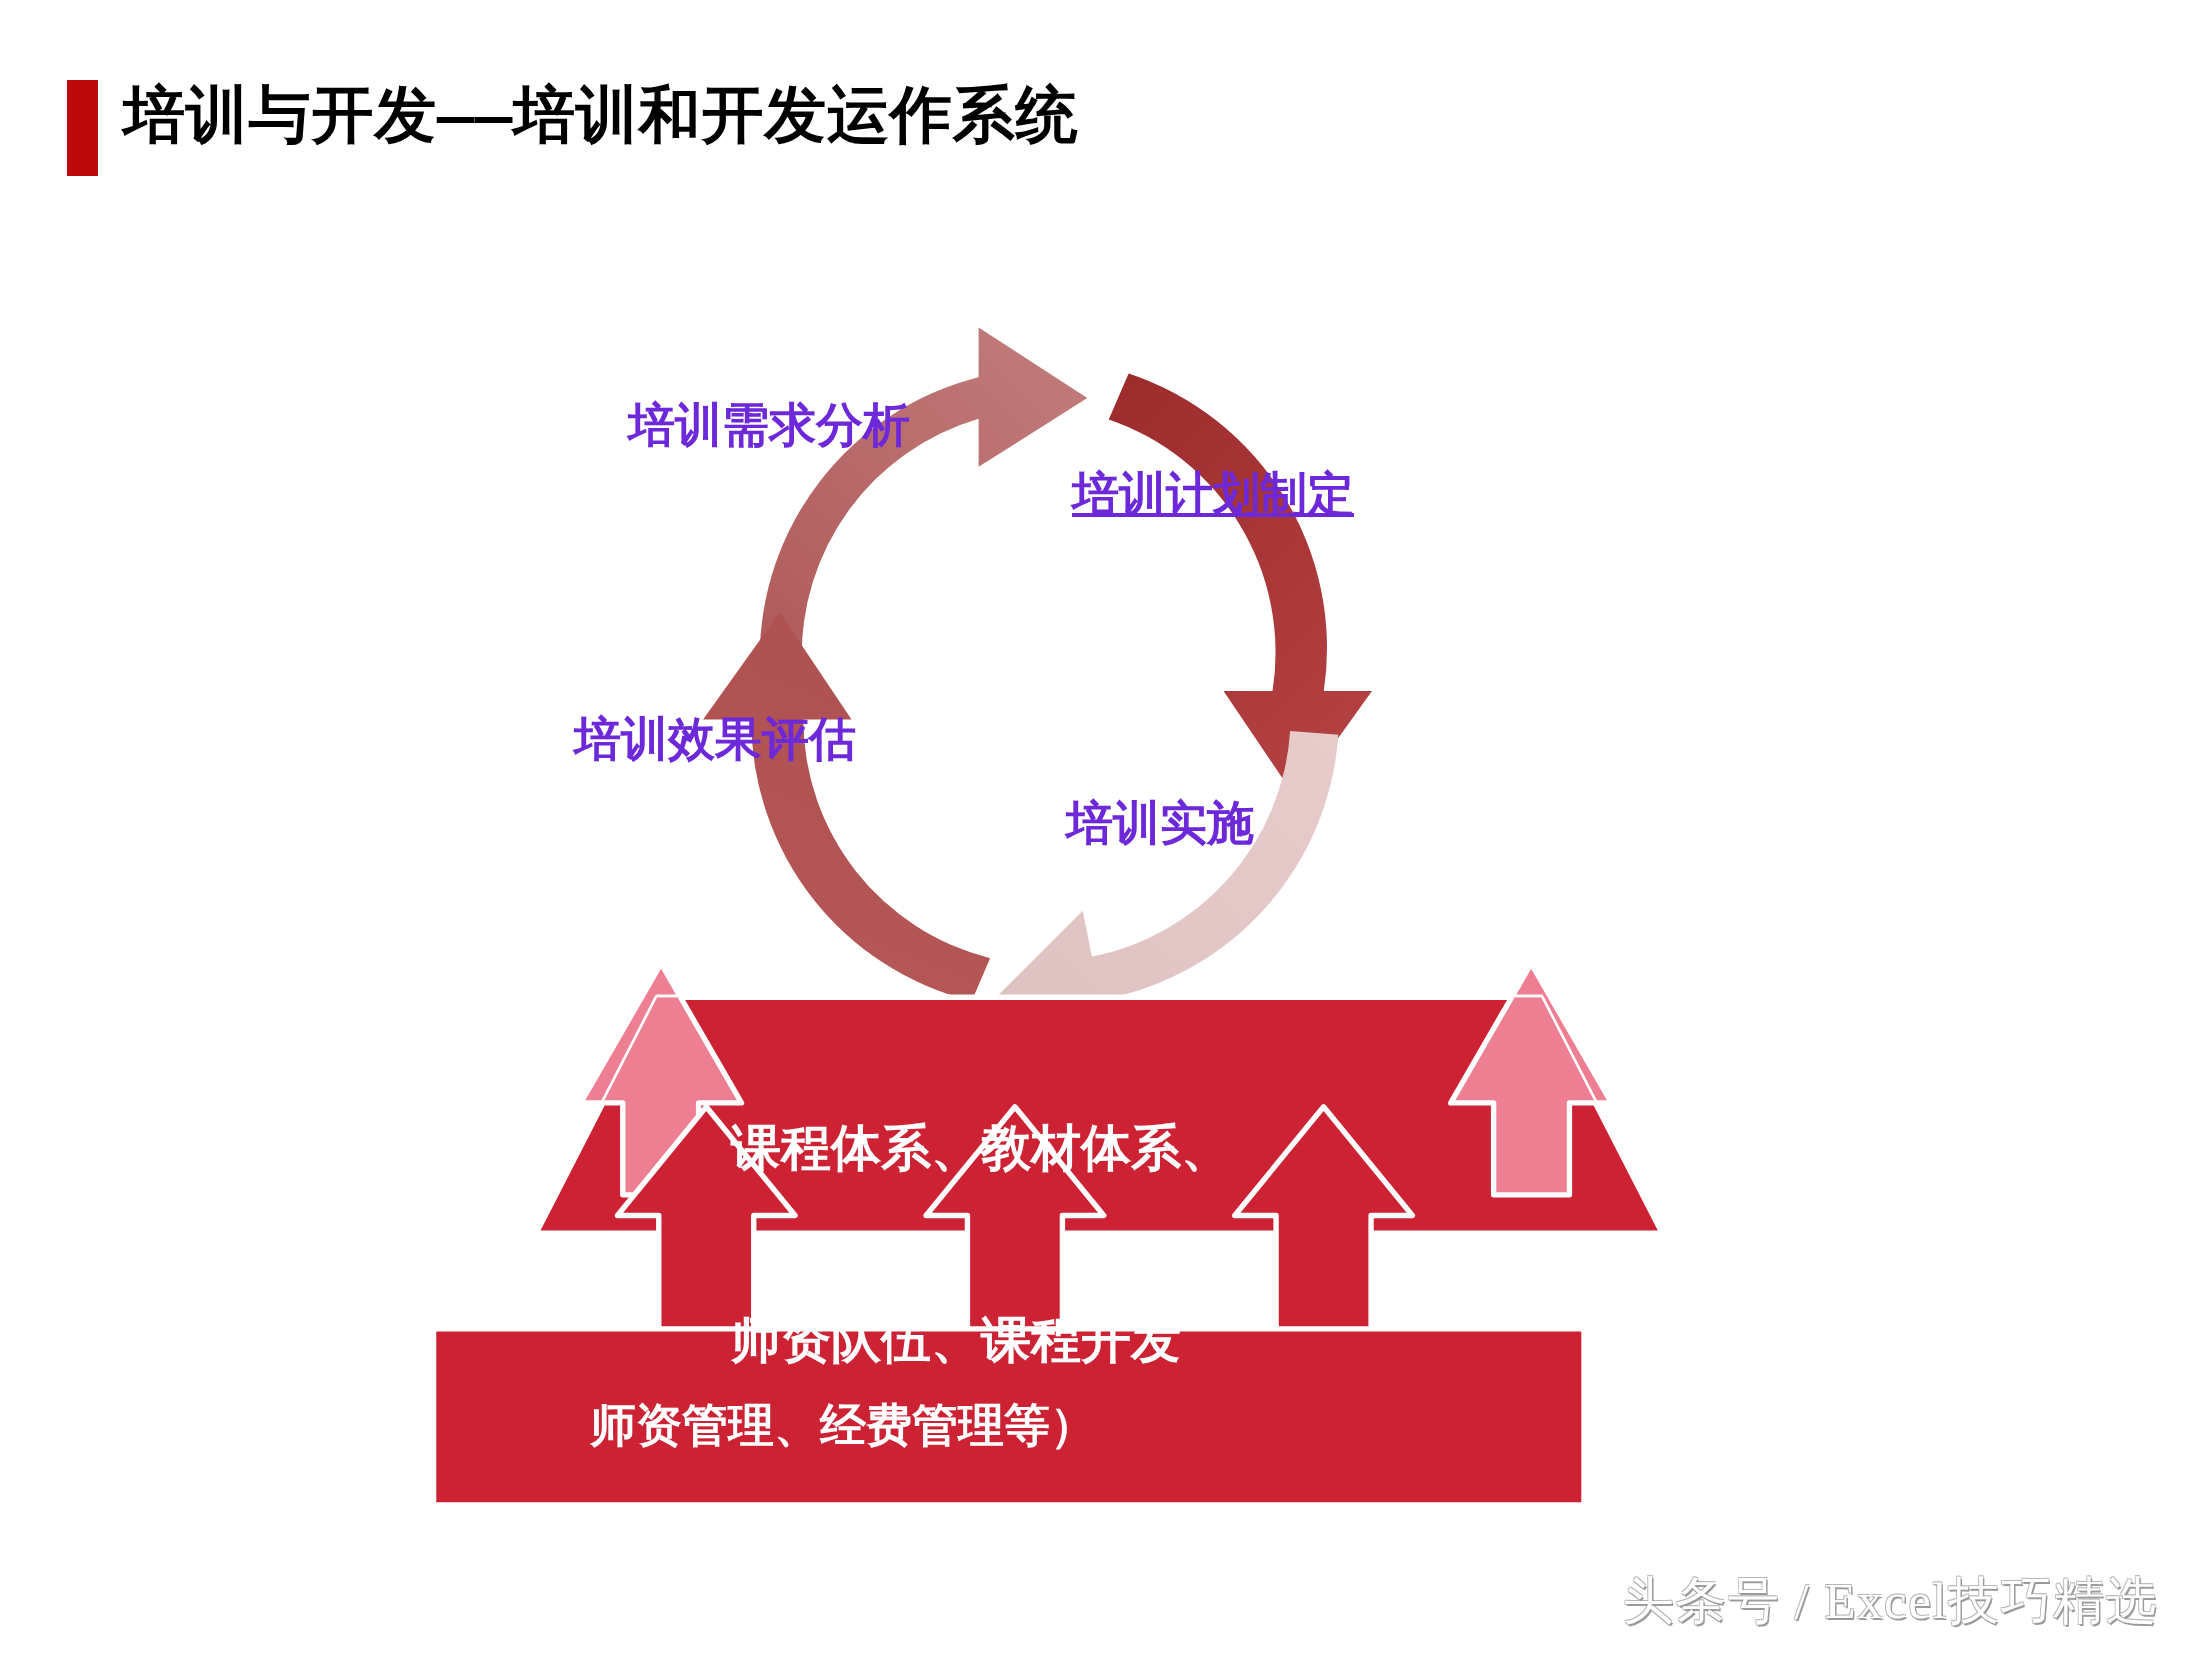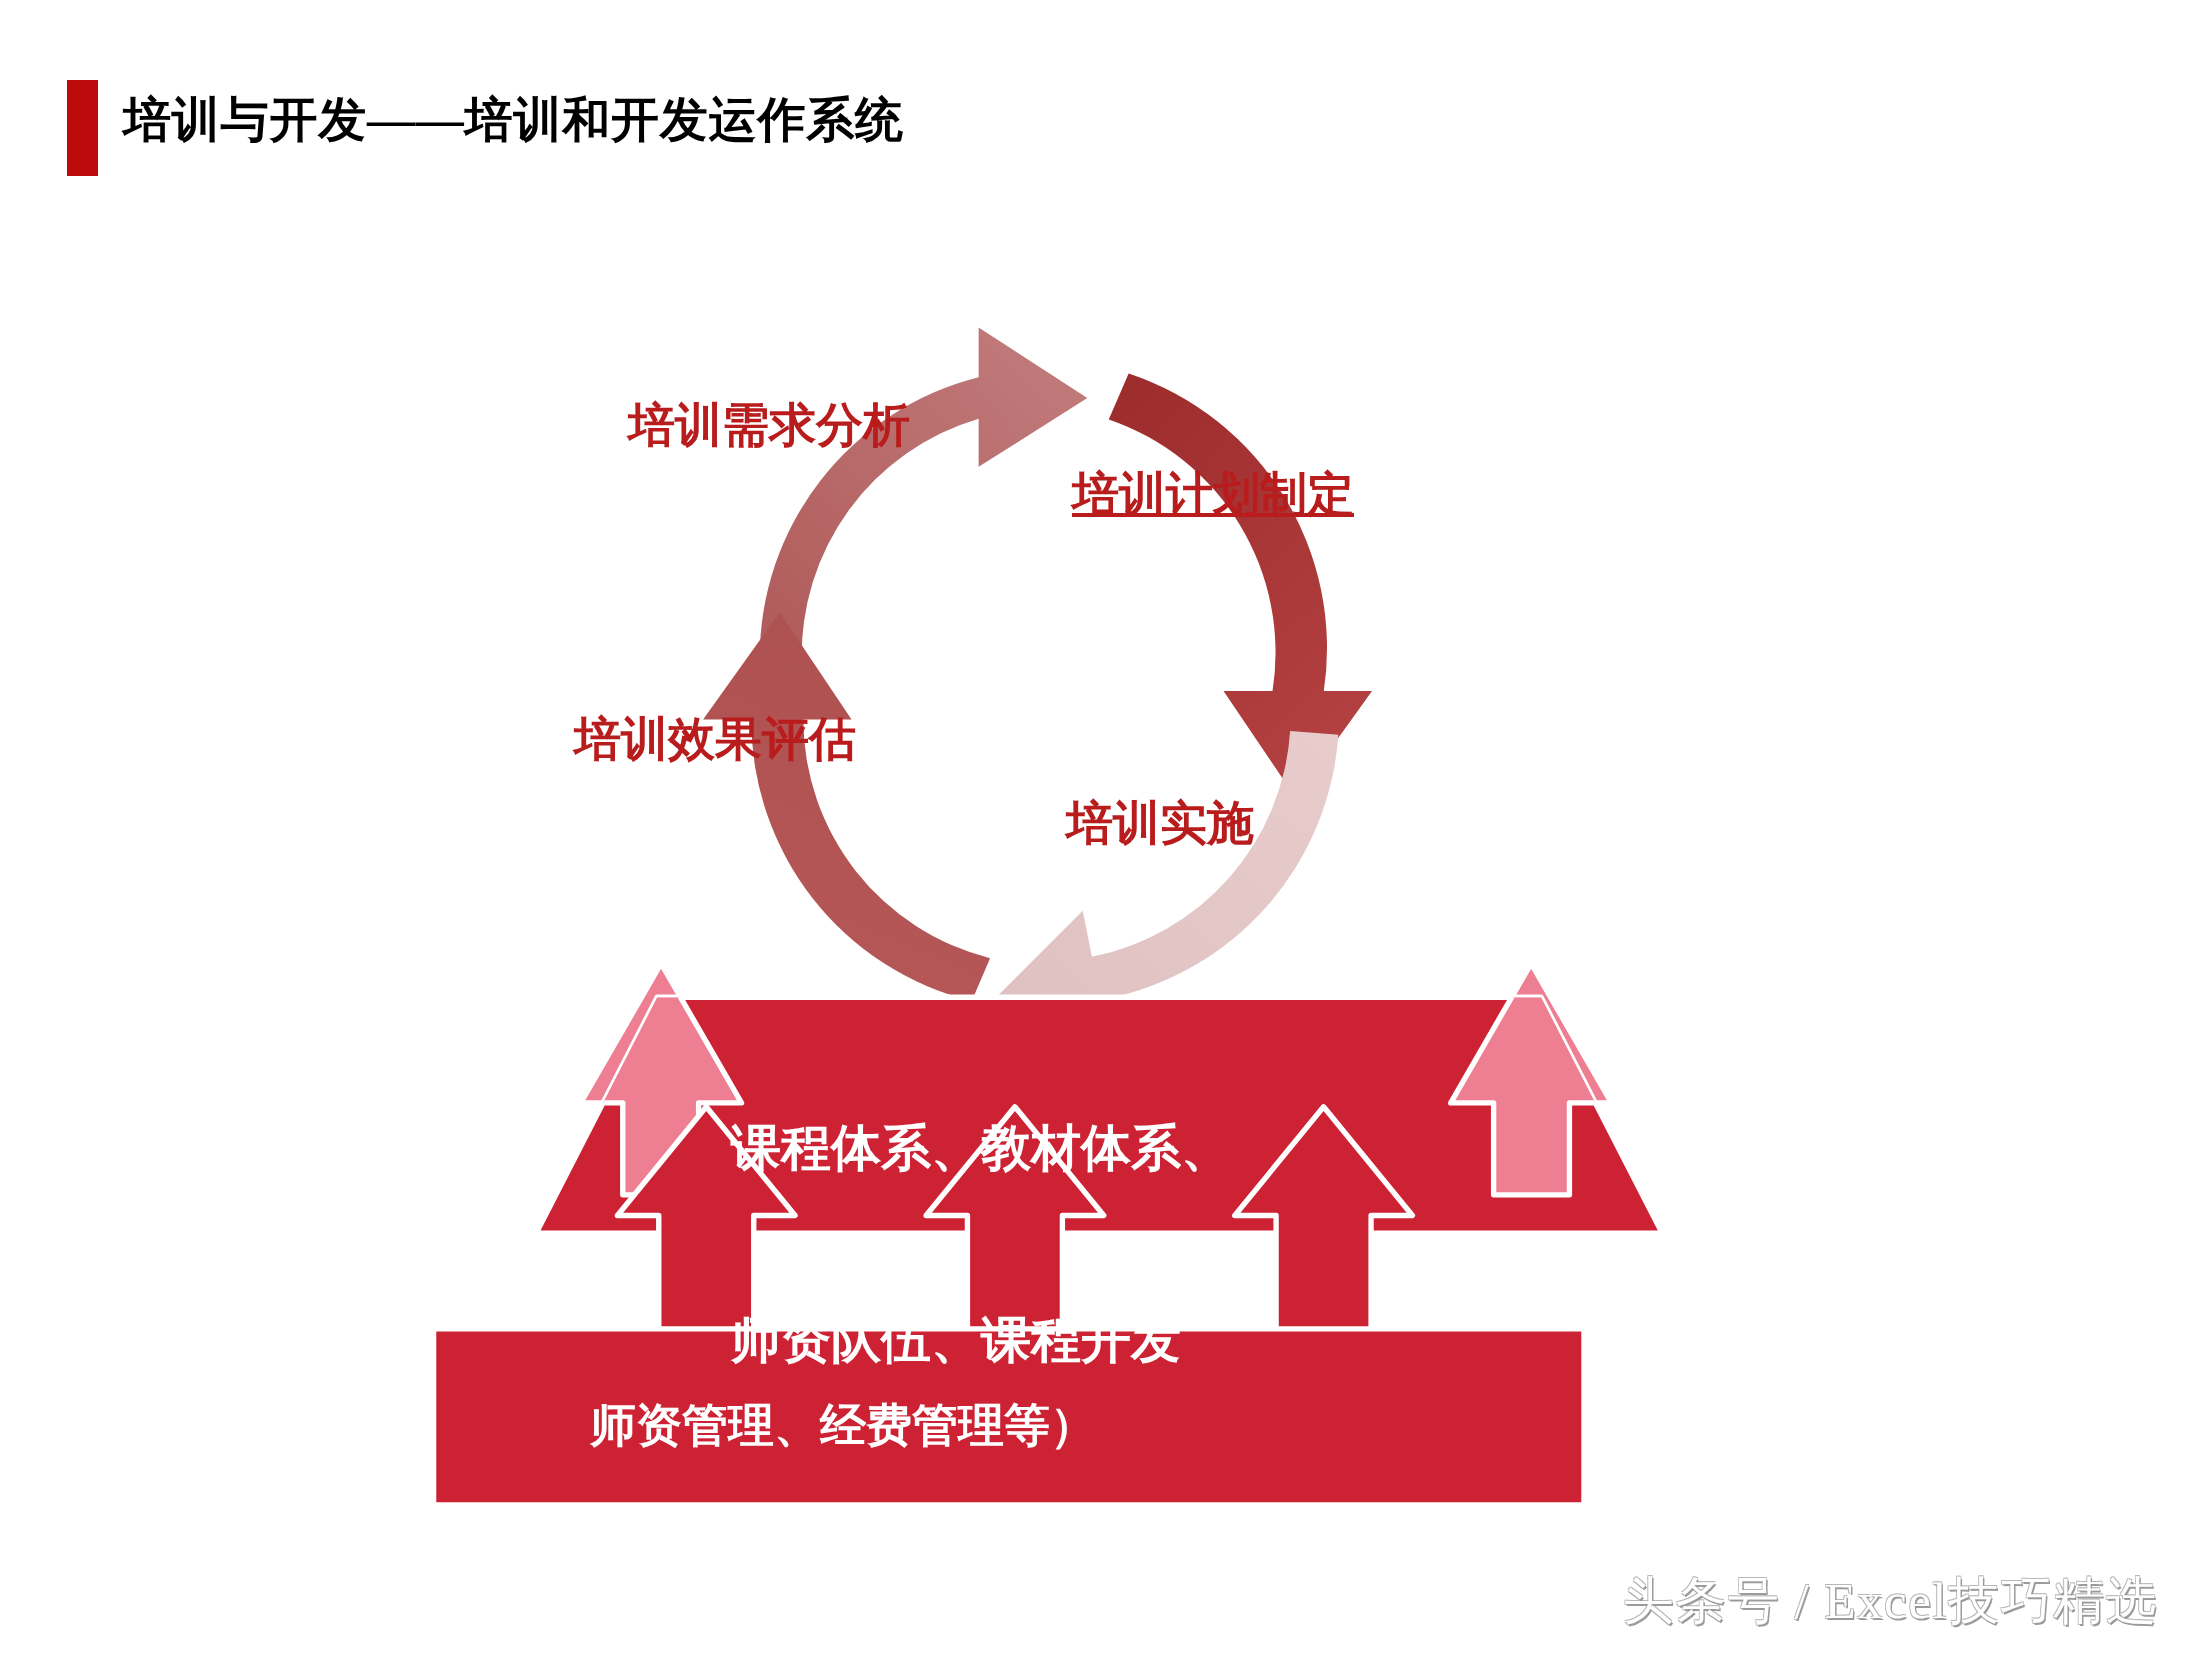--- a/index.html
+++ b/index.html
@@ -28,44 +28,44 @@
     left: 67px;
     top: 80px;
     width: 31px;
     height: 96px;
     background: #bc0a0a;
   }
   #page-title {
     position: absolute;
     left: 123px;
     top: 70px;
-    font-family: Liberation Serif, serif;
+    font-family: Liberation Mono, monospace;
     font-weight: bold;
-    font-size: 48px;
+    font-size: 62px;
     line-height: 100px;
     color: #000000;
     letter-spacing: 0.8px;
     white-space: nowrap;
   }
 
   
   #cycle-wrap {
     position: absolute;
     left: 674px;
     top: 306px;
     width: 796px;
     height: 735px;
   }
   #cycle-svg { display: block; }
 
   .cycle-label {
     position: absolute;
     font-family: "Liberation Serif", "DejaVu Serif", serif;
     font-weight: bold;
-    color: #b91c1c;
+    color: #6d28d9;
     white-space: nowrap;
     font-size: 47px;
     line-height: 55px;
     text-align: right;
   }
   #label-need      { left: 628px;  top: 398px; }
   #label-plan      { left: 1072px; top: 467px; text-decoration: underline; }
   #label-evaluate  { left: 574px;  top: 712px; }
   #label-implement { left: 1066px; top: 796px; }
 

